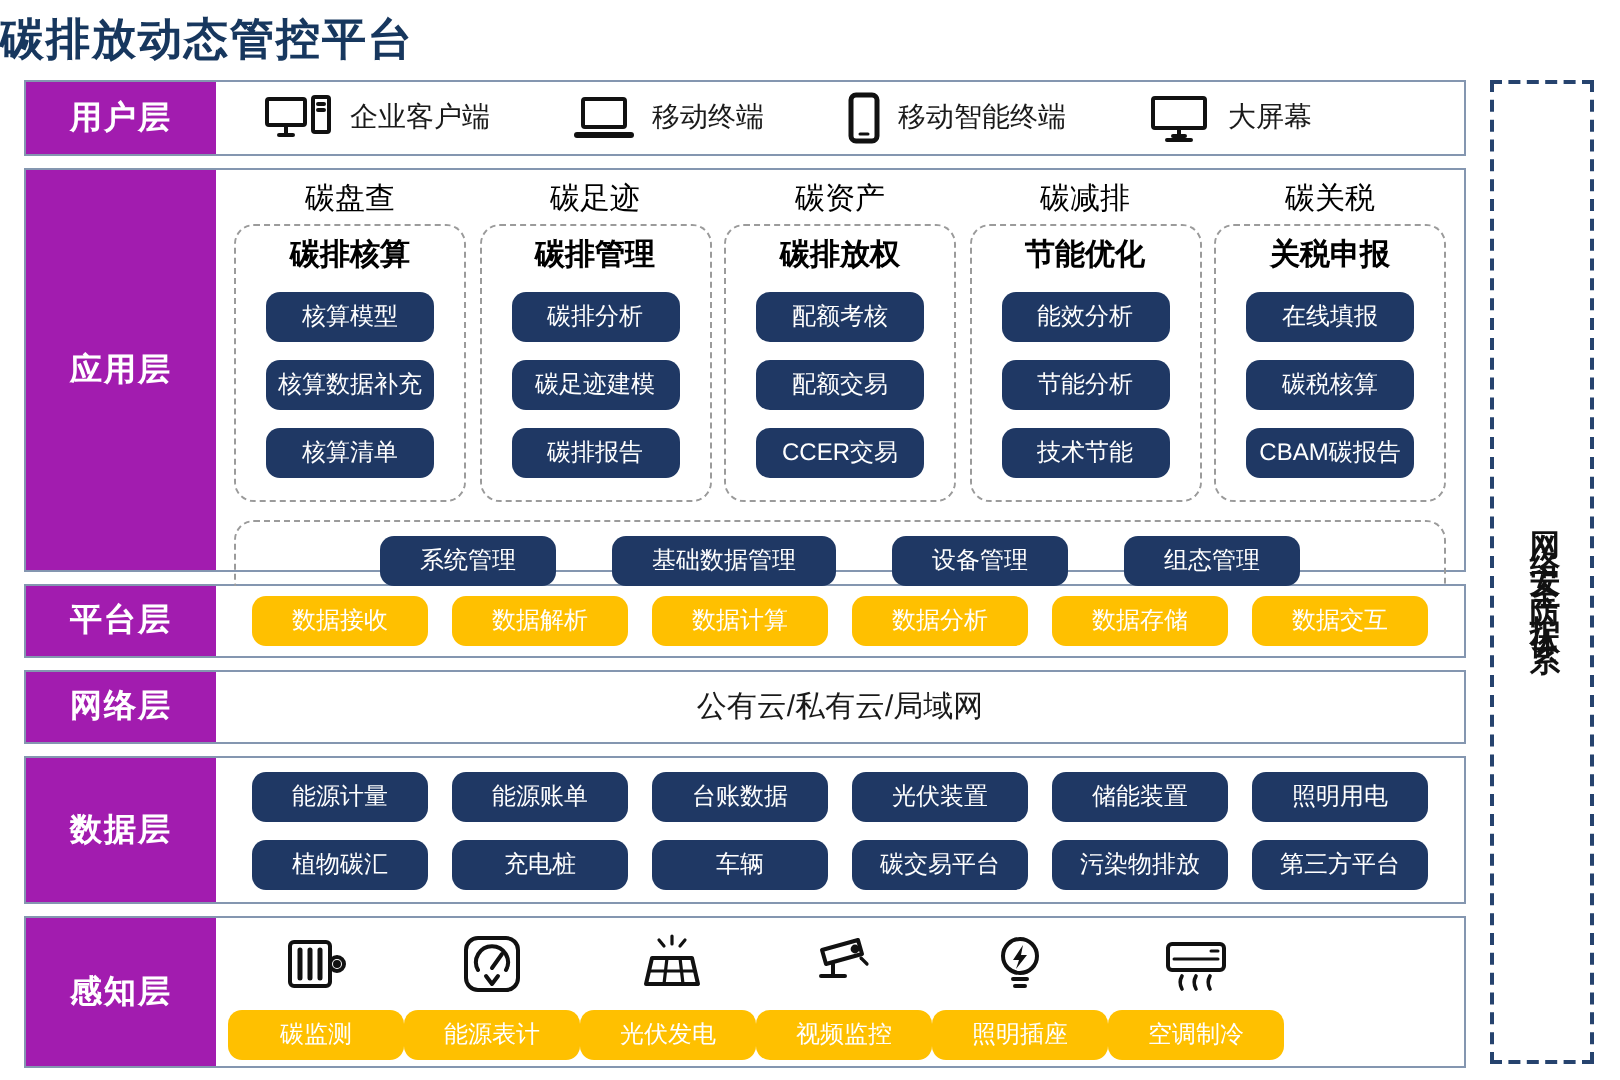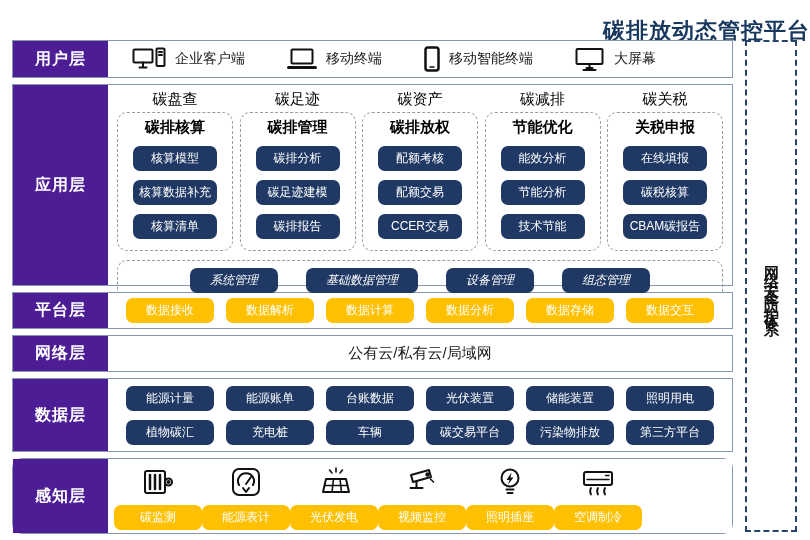--- a/index.html
+++ b/index.html
@@ -1,23 +1,23 @@
 <!DOCTYPE html>
 <html><head>
 <meta charset="utf-8">
 <style>
   * { box-sizing: border-box; margin: 0; padding: 0; }
   html, body { width: 810px; height: 540px; background: #fff; overflow: hidden;
     font-family: "Liberation Sans", "DejaVu Sans", sans-serif; }
-  .title { text-align: right; color: #17375E; font-weight: bold; font-size: 22px;
-    padding-top: 16px; letter-spacing: 1px; }
+  .title { text-align: left; color: #17375E; font-weight: bold; font-size: 22px;
+    padding-top: 5px; letter-spacing: 1px; }
 
   .main { position: absolute; left: 12px; top: 40px; width: 721px; }
   .layer { display: flex; border: 1.5px solid #8496B0; background: #fff; margin-bottom: 6px; }
-  .layer-label { width: 95px; min-width: 95px; background: #4c1d95; color: #fff;
+  .layer-label { width: 95px; min-width: 95px; background: #a21caf; color: #fff;
     font-weight: bold; font-size: 16px; display: flex; align-items: center;
     justify-content: center; letter-spacing: 1px; }
   .layer-body { flex: 1; background: #fff; }
 
   
   .layer-user { height: 38px; }
   .user-body { display: flex; align-items: center; padding-left: 24px; }
   .user-item { display: flex; align-items: center; gap: 9px; font-size: 14px; color: #1a1a1a; margin-right: 42px; }
 
   
@@ -25,42 +25,42 @@
   .app-body { padding: 4px 9px 6px; }
   .app-cols { display: flex; justify-content: space-between; }
   .app-col { width: 116px; display: flex; flex-direction: column; align-items: center; }
   .app-heading { font-size: 15px; font-weight: normal; color: #000; margin: 1px 0 3px; }
   .app-dashed { width: 100%; border: 1.6px dashed #9b9b9b; border-radius: 10px;
     padding: 5px 4px 11px; display: flex; flex-direction: column; align-items: center; gap: 9px; }
   .app-sub { font-size: 15px; font-weight: bold; color: #000; }
   .btn-navy { background: #1F3864; color: #fff; font-size: 12px; border-radius: 7px;
     padding: 4px 2px; width: 84px; text-align: center; white-space: nowrap; }
   .mgmt-box { margin-top: 9px; border: 1.6px dashed #9b9b9b; border-radius: 10px;
-    height: 41px; display: flex; align-items: center; justify-content: center; gap: 28px; font-style: italic; }
+    height: 41px; display: flex; align-items: center; justify-content: center; gap: 28px; }
   .mgmt-box .btn-navy { width: auto; padding: 4px 20px; }
 
   
   .layer-platform { height: 37px; }
   .platform-body { display: flex; align-items: center; justify-content: space-evenly; padding: 0 6px; }
   .btn-orange { background: #FFC000; color: #fff; font-size: 12px; border-radius: 7px;
     padding: 4px 2px; width: 88px; text-align: center; white-space: nowrap; }
 
   
   .layer-network { height: 37px; }
   .network-body { display: flex; align-items: center; justify-content: center;
     font-size: 15px; color: #1a1a1a; }
 
   
   .layer-data { height: 74px; }
   .data-body { display: flex; flex-direction: column; justify-content: center; gap: 9px; padding: 0 6px; }
   .data-row { display: flex; justify-content: space-evenly; }
   .data-row .btn-navy { width: 88px; }
 
   
-  .layer-sense { height: 76px; margin-bottom: 0; border-radius: 10px; }
+  .layer-sense { height: 76px; margin-bottom: 0; }
   .sense-body { display: flex; justify-content: flex-start; align-items: center; padding: 2px 6px 0; }
   .sense-item { display: flex; flex-direction: column; align-items: center; gap: 6px; }
   .sense-item svg { display: block; }
 
   
   .security { position: absolute; left: 745px; top: 40px; width: 52px; height: 492px;
     border: 2px dashed #26436E; display: flex; align-items: center; justify-content: center; }
   .security-text { writing-mode: vertical-rl; text-orientation: upright; font-size: 15px;
     font-weight: bold; color: #111; letter-spacing: 8px; }
 

